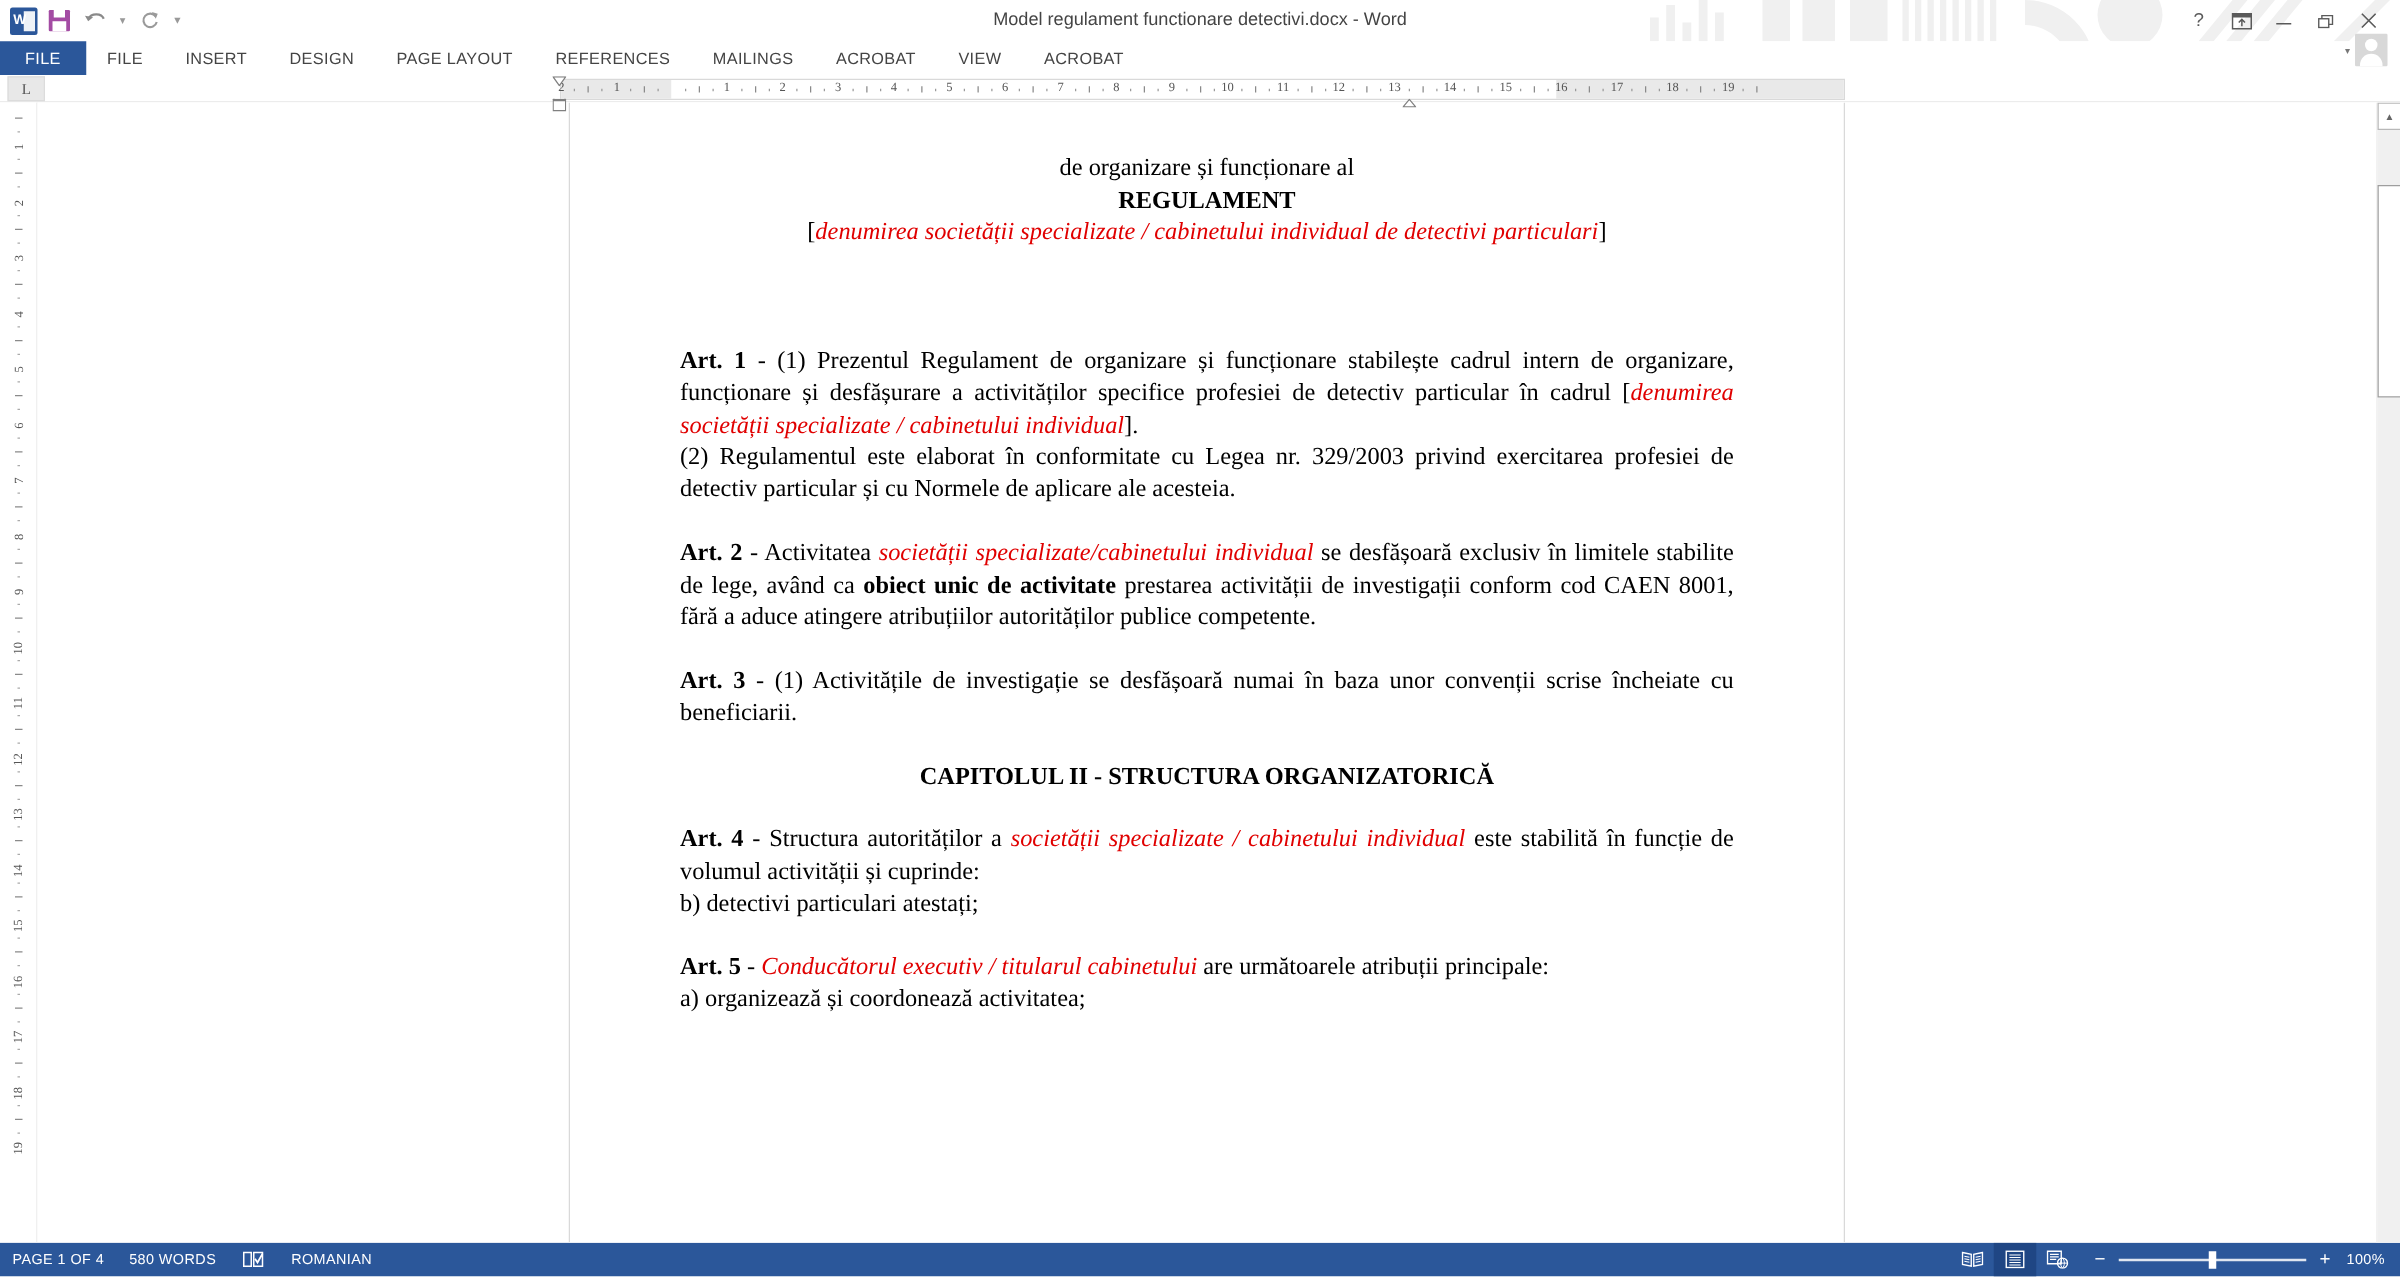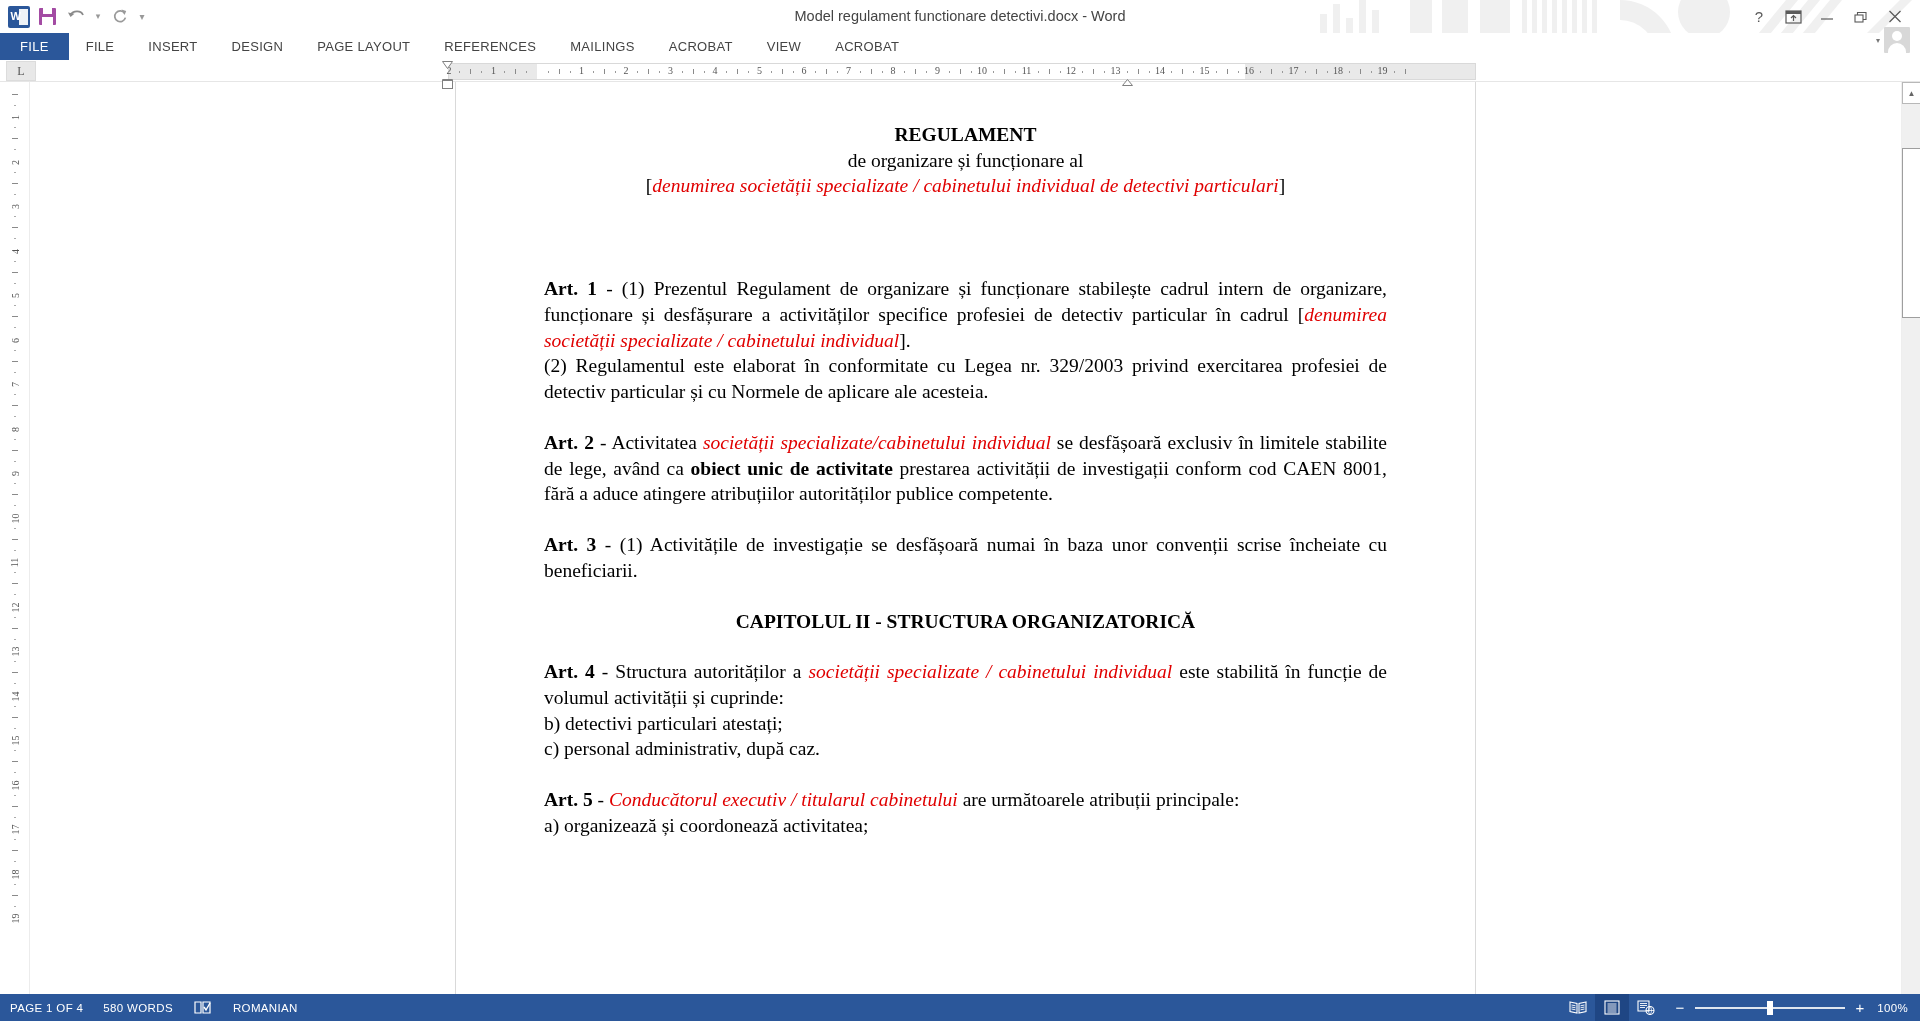--- a/index.html
+++ b/index.html
@@ -473,22 +473,22 @@
       <div class="vd" style="top: 779.375px;"></div>
       <div class="vd" style="top: 801.625px;"></div>
       <div class="vh" style="top: 812.75px;"></div>
       <div class="vd" style="top: 823.875px;"></div>
     </div>
 
   <div class="canvas">
     <div class="page">
       <div class="doc">
 
+        <p class="ctr">de organizare și funcționare al</p>
         <p class="ctr b">REGULAMENT</p>
-        <p class="ctr">de organizare și funcționare al</p>
         <p class="ctr"><span>[</span><span class="red">denumirea societății specializate / cabinetului individual de detectivi particulari</span><span>]</span></p>
 
         <div class="gap-lg"></div>
         <div class="gap-sm"></div>
 
 
         <div class="gap"></div>
 
         <p class="just"><span class="b">Art. 1</span><span> - (1) Prezentul Regulament de organizare și funcționare stabilește cadrul intern de organizare, funcționare și desfășurare a activităților specifice profesiei de detectiv particular în cadrul [</span><span class="red">denumirea societății specializate / cabinetului individual</span><span>].</span></p>
         <p class="just">(2) Regulamentul este elaborat în conformitate cu Legea nr. 329/2003 privind exercitarea profesiei de detectiv particular și cu Normele de aplicare ale acesteia.</p>
@@ -502,21 +502,20 @@
         <p class="just"><span class="b">Art. 3</span><span> - (1) Activitățile de investigație se desfășoară numai în baza unor convenții scrise încheiate cu beneficiarii.</span></p>
 
         <div class="gap"></div>
 
         <p class="ctr b">CAPITOLUL II - STRUCTURA ORGANIZATORICĂ</p>
 
         <div class="gap"></div>
 
         <p class="just"><span class="b">Art. 4</span><span> - Structura autorităților a </span><span class="red">societății specializate / cabinetului individual</span><span> este stabilită în funcție de volumul activității și cuprinde:</span></p>
         <p>b) detectivi particulari atestați;</p>
-        <p>c) personal administrativ, după caz.</p>
 
         <div class="gap"></div>
 
         <p><span class="b">Art. 5</span><span> - </span><span class="red">Conducătorul executiv / titularul cabinetului</span><span> are următoarele atribuții principale:</span></p>
         <p>a) organizează și coordonează activitatea;</p>
 
       </div>
     </div>
 
     <div class="vscroll">

